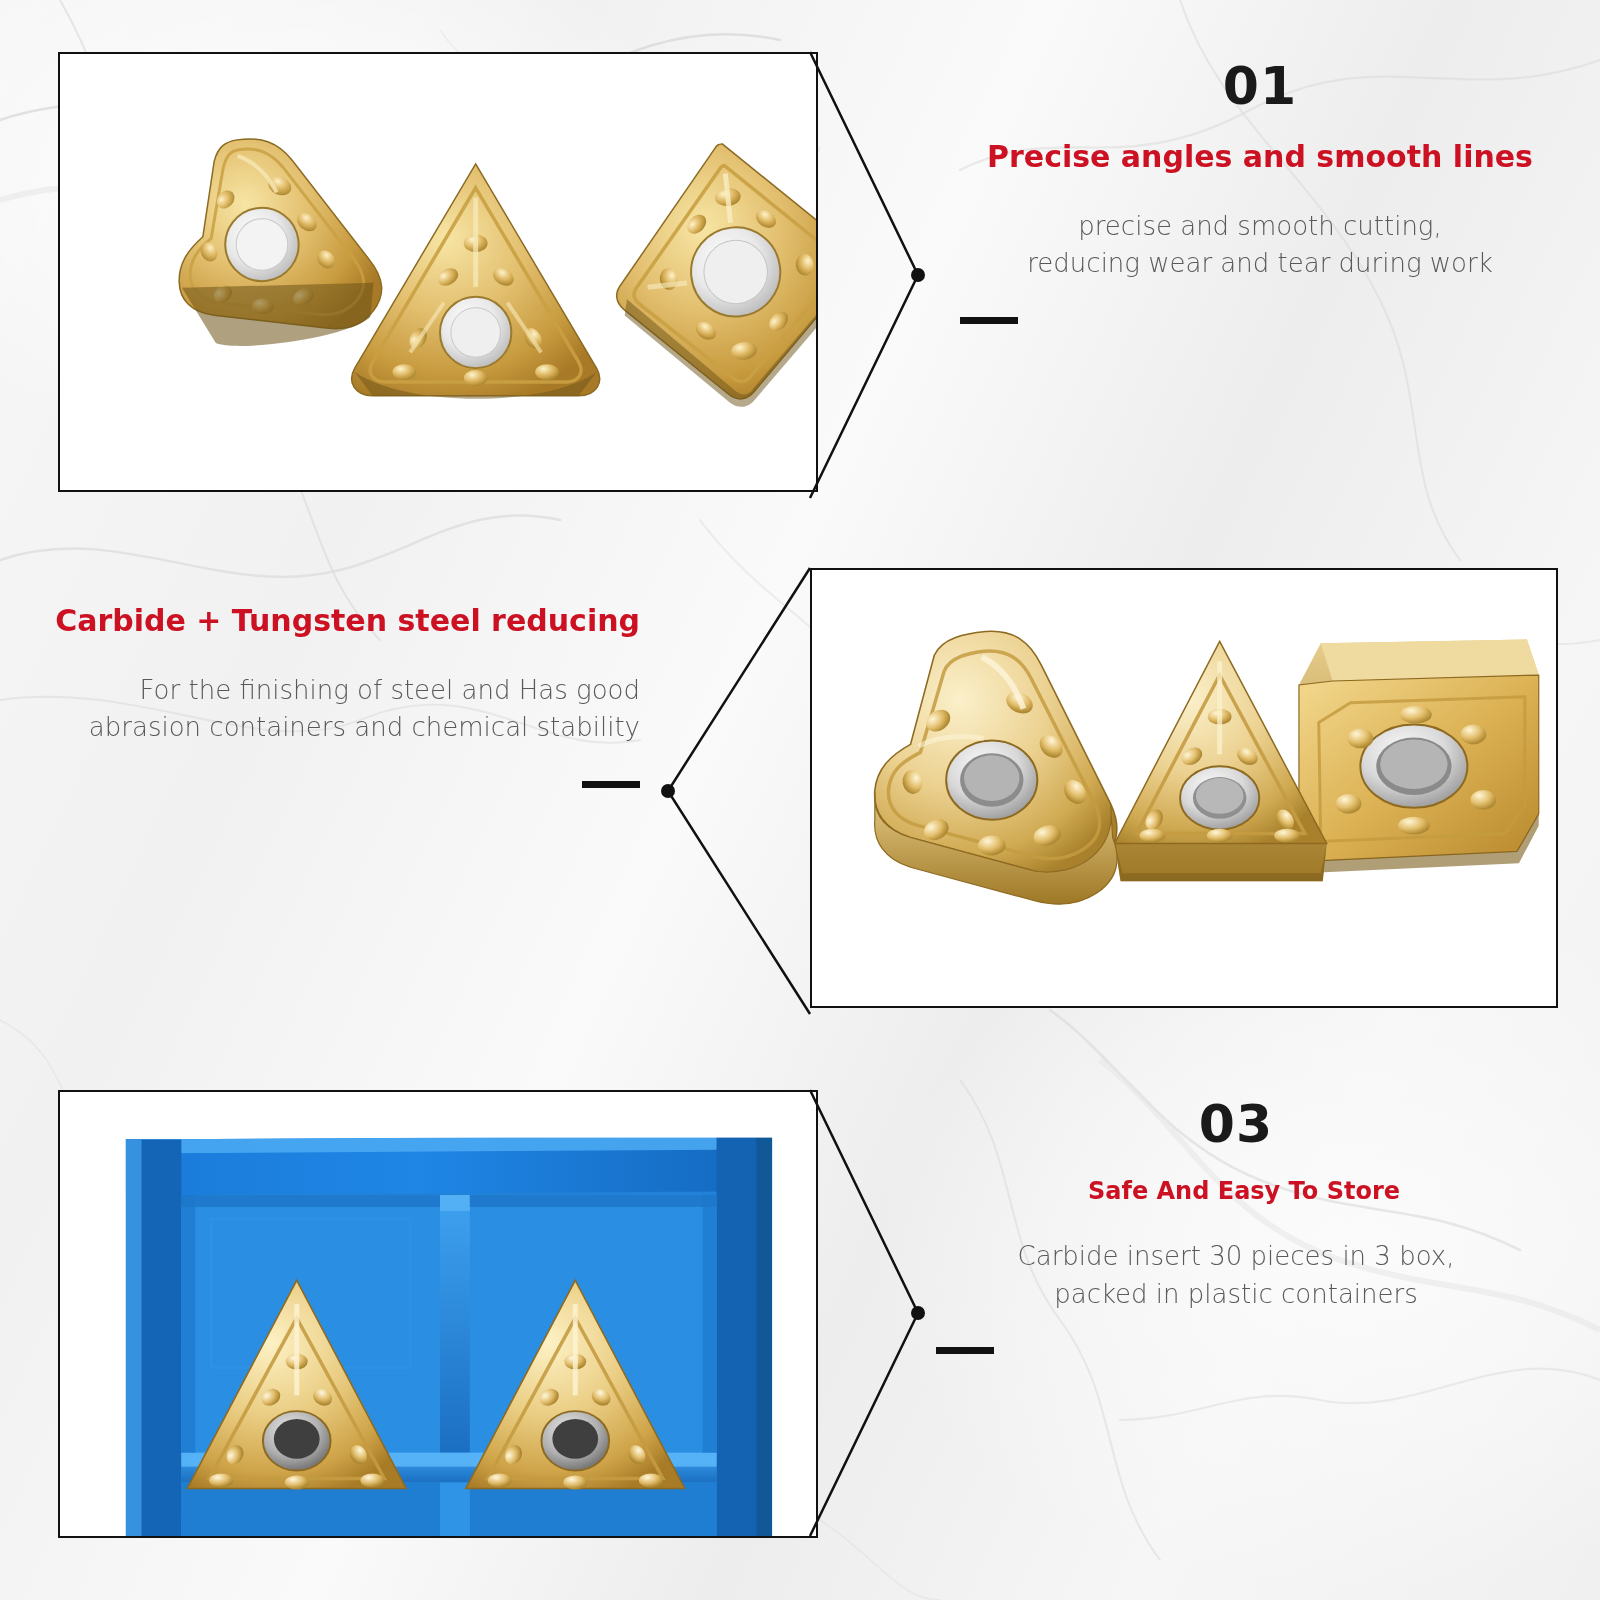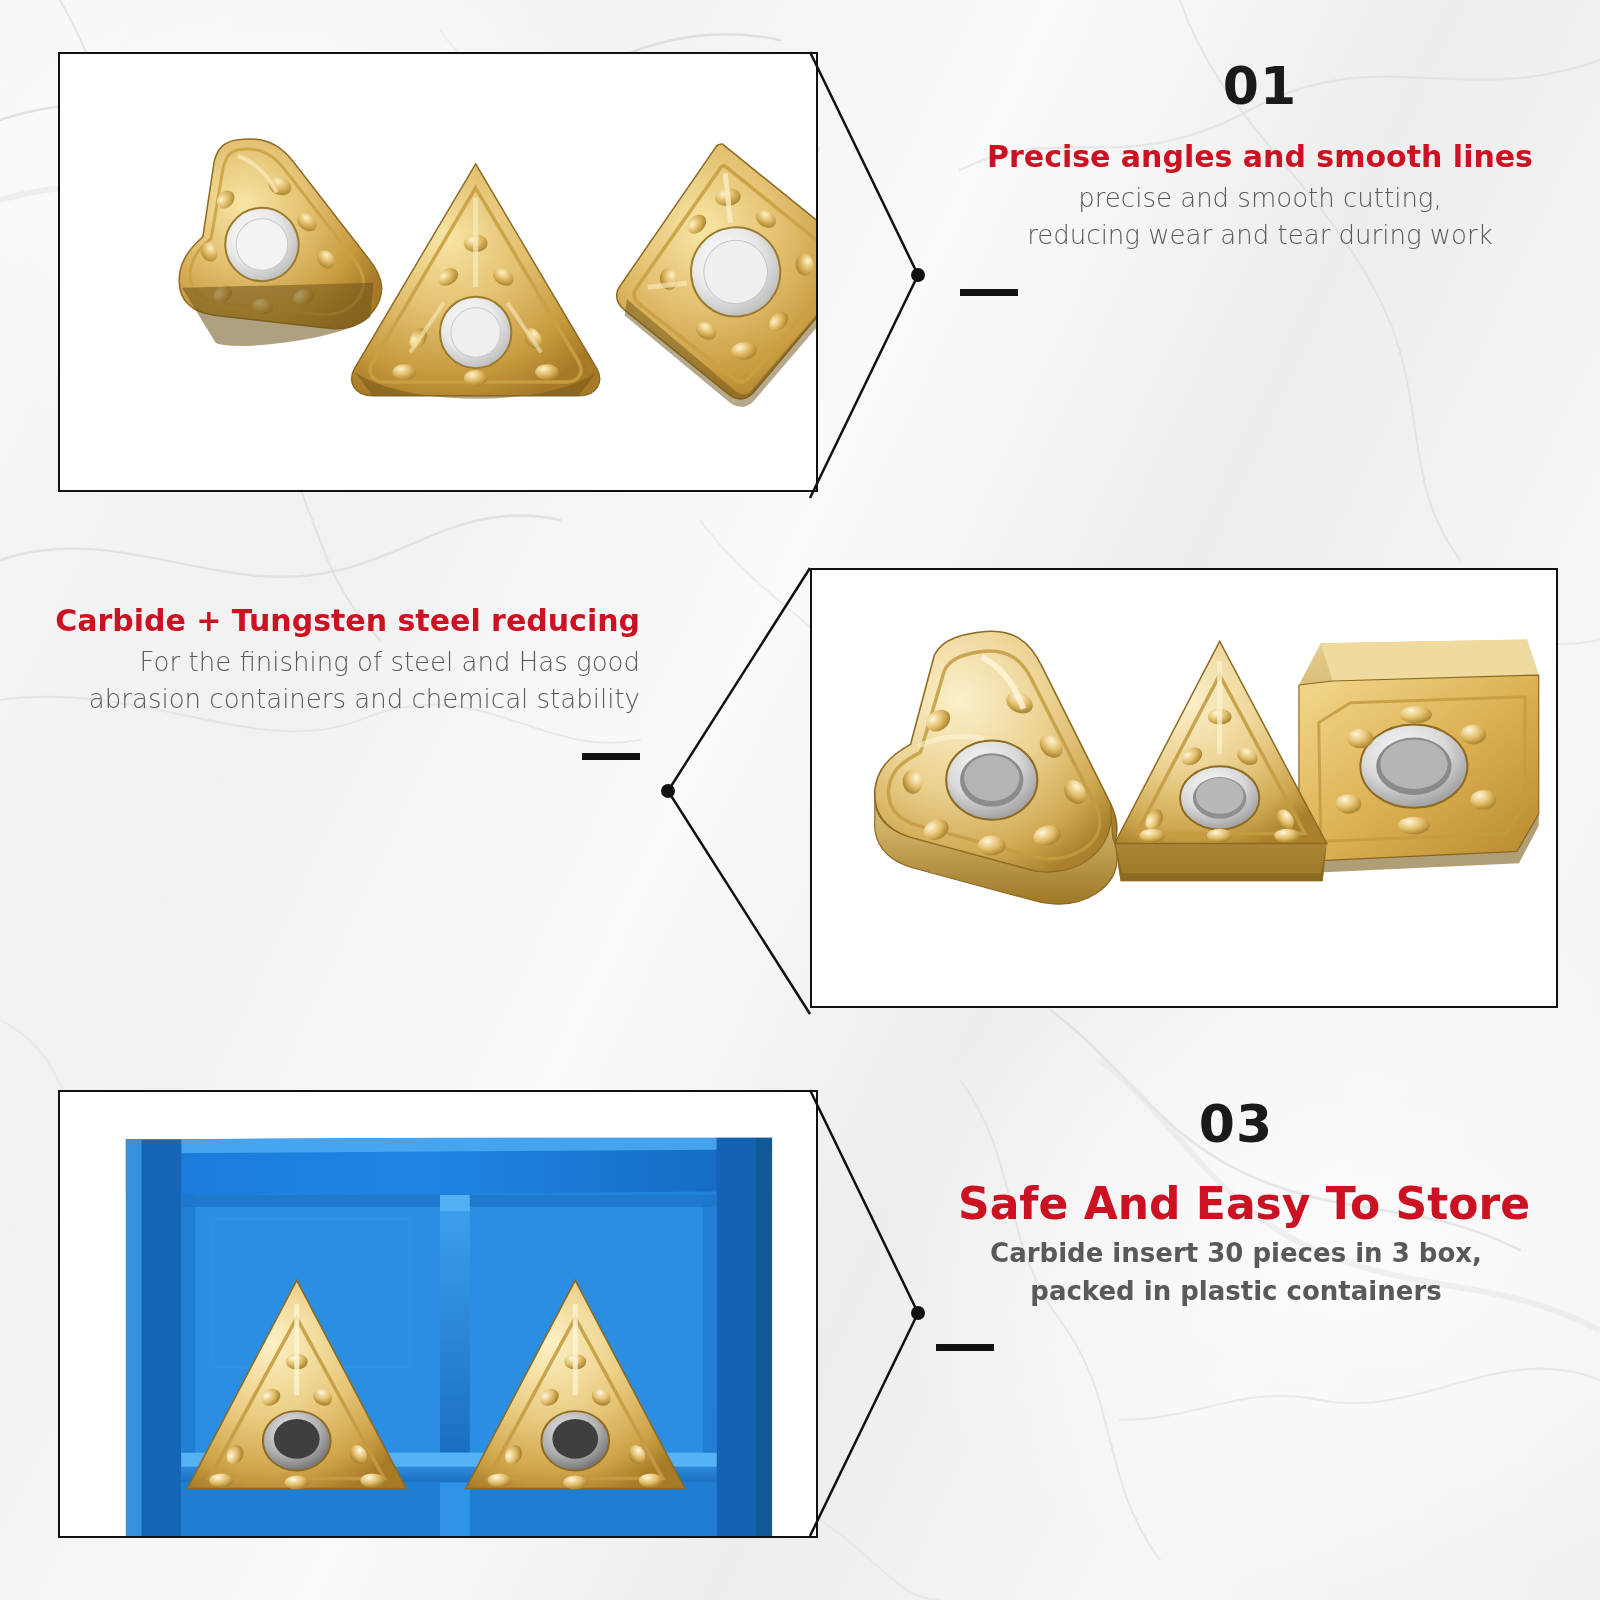--- a/index.html
+++ b/index.html
@@ -66,21 +66,21 @@
     font-weight: bold;
     color: #cc1122;
     line-height: 1.25;
     margin-top: 26px;
   }
   .body-txt {
     font-family: "DejaVu Sans", sans-serif;
     font-size: 26px;
     color: #59595b;
     line-height: 1.45;
-    margin-top: 4px;
+    margin-top: 32px;
     font-weight: 300;
   }
   .dash {
     width: 58px;
     height: 7px;
     background: #111111;
     margin-top: 34px;
   }
   .align-right {
     text-align: right;
@@ -438,19 +438,19 @@
     </svg>
   </div>
 
   <svg class="arrow-svg" style="left:810px; top:1078px; width:140px; height:470px;" viewBox="0 0 140 470">
     <polyline points="0,12 108,235 0,458" fill="none" stroke="#111111" stroke-width="2.5"></polyline>
     <circle cx="108" cy="235" r="7" fill="#111111"></circle>
   </svg>
 
   <div class="txt-block" style="left:936px; top:1098px; width:600px;text-align:center;">
     <div class="num">03</div>
-    <div class="headline" style="font-size:44px;margin-left:16px;">Safe And Easy To Store</div>
-    <div class="body-txt" style="white-space:pre-line;font-weight:bold;">Carbide insert 30 pieces in 3 box,
+    <div class="headline" style="font-size:24px;margin-left:16px;">Safe And Easy To Store</div>
+    <div class="body-txt" style="white-space:pre-line;">Carbide insert 30 pieces in 3 box,
 packed in plastic containers</div>
     <div class="dash"></div>
   </div>
 
 </div>
 
 </body></html>

